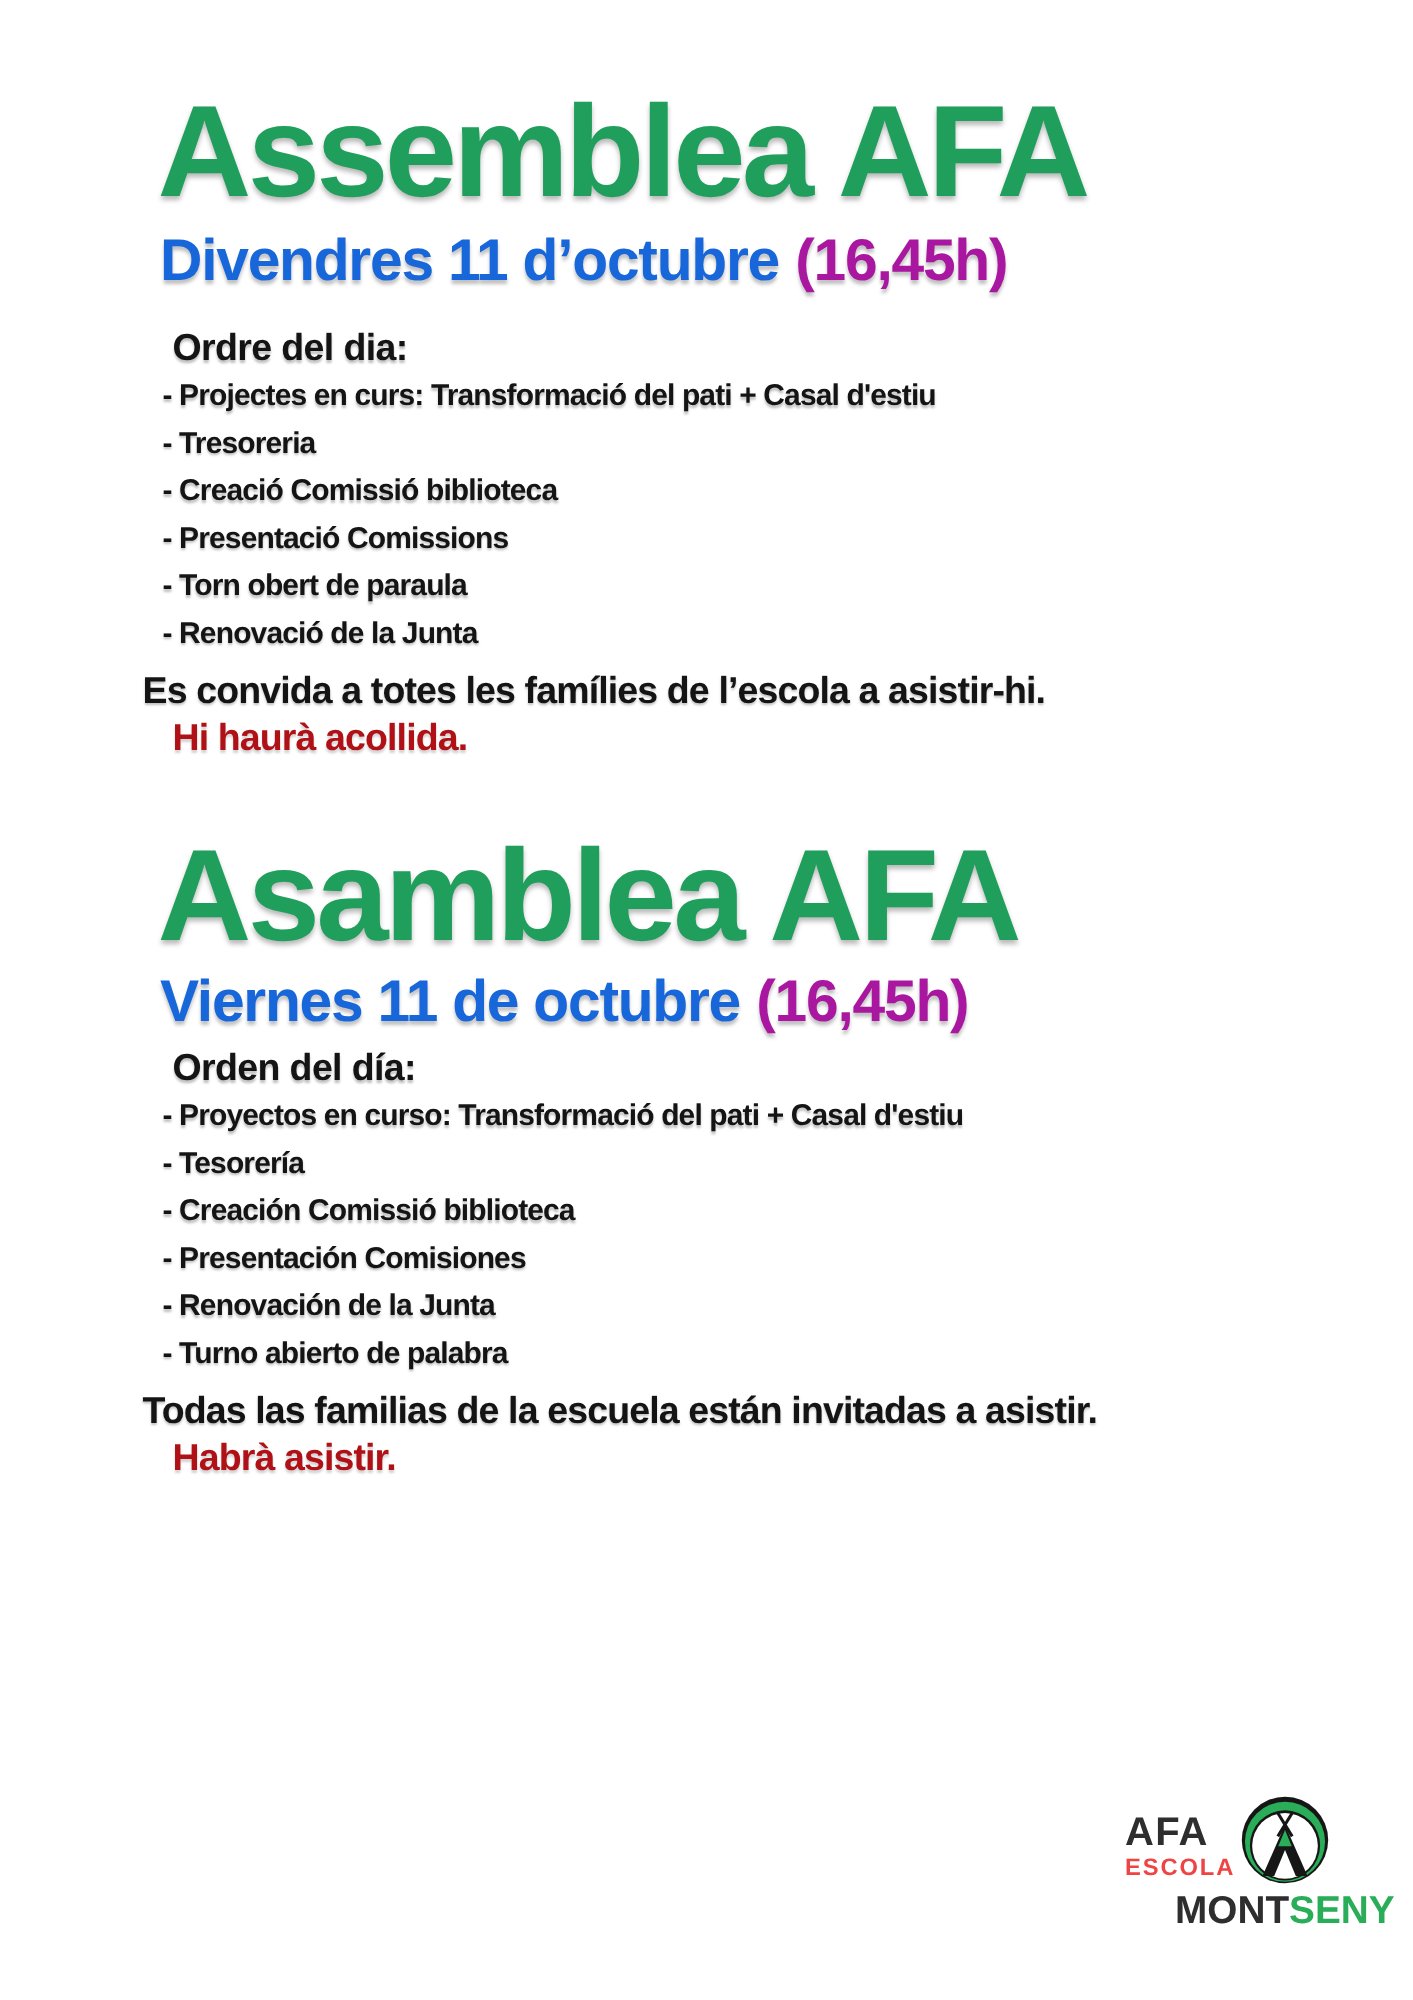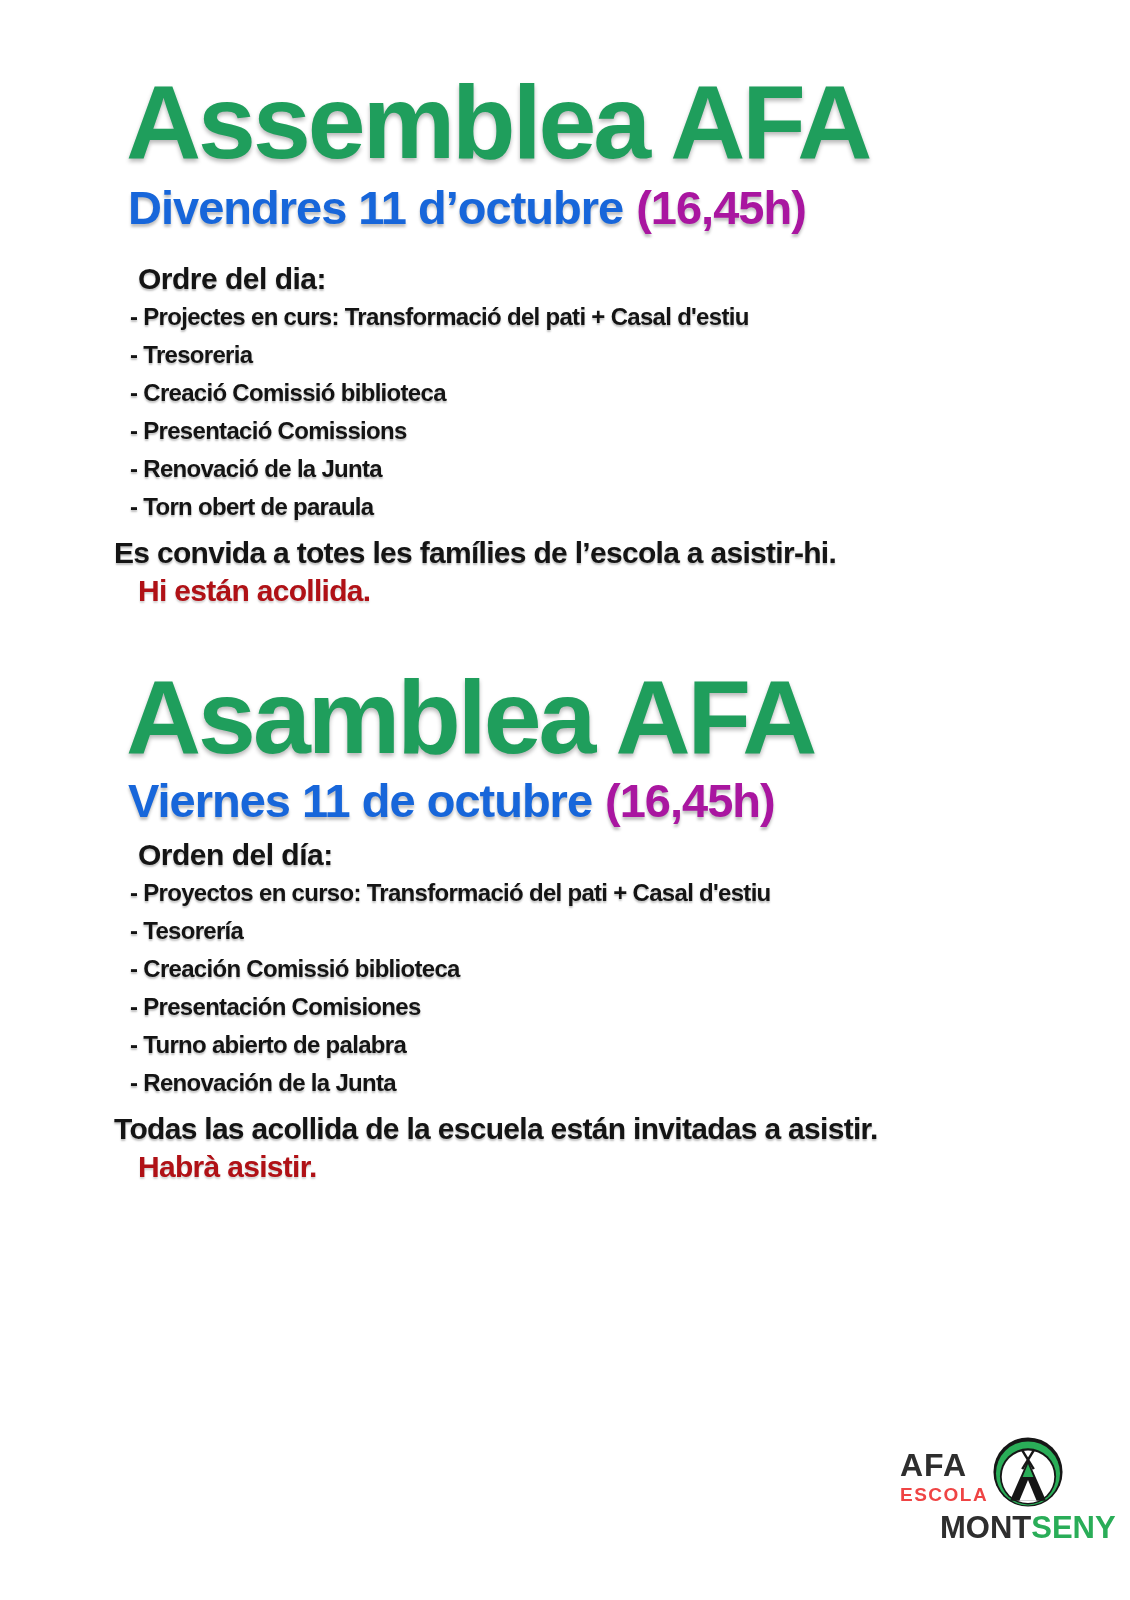--- a/index.html
+++ b/index.html
@@ -94,42 +94,42 @@
     <h1 class="title">Assemblea AFA</h1>
     <div class="subtitle">
       <span class="date">Divendres 11 d’octubre</span><span class="time">(16,45h)</span>
     </div>
     <div class="agenda-heading">Ordre del dia:</div>
     <div class="agenda">
       <div class="agenda-item">- Projectes en curs: Transformació del pati + Casal d'estiu</div>
       <div class="agenda-item">- Tresoreria</div>
       <div class="agenda-item">- Creació Comissió biblioteca</div>
       <div class="agenda-item">- Presentació Comissions</div>
+      <div class="agenda-item">- Torn obert de paraula</div>
       <div class="agenda-item">- Renovació de la Junta</div>
-      <div class="agenda-item">- Torn obert de paraula</div>
     </div>
     <p class="invite">Es convida a totes les famílies de l’escola a asistir-hi.</p>
-    <p class="note">Hi están acollida.</p>
+    <p class="note">Hi haurà acollida.</p>
   </section>
 
   <section class="s2">
     <h1 class="title">Asamblea AFA</h1>
     <div class="subtitle">
       <span class="date">Viernes 11 de octubre</span><span class="time">(16,45h)</span>
     </div>
     <div class="agenda-heading">Orden del día:</div>
     <div class="agenda">
       <div class="agenda-item">- Proyectos en curso: Transformació del pati + Casal d'estiu</div>
       <div class="agenda-item">- Tesorería</div>
       <div class="agenda-item">- Creación Comissió biblioteca</div>
       <div class="agenda-item">- Presentación Comisiones</div>
+      <div class="agenda-item">- Renovación de la Junta</div>
       <div class="agenda-item">- Turno abierto de palabra</div>
-      <div class="agenda-item">- Renovación de la Junta</div>
     </div>
-    <p class="invite">Todas las acollida de la escuela están invitadas a asistir.</p>
+    <p class="invite">Todas las familias de la escuela están invitadas a asistir.</p>
     <p class="note">Habrà asistir.</p>
   </section>
 
   <div class="logo">
     <div class="logo-row">
       <div class="logo-textcol">
         <div class="logo-afa">AFA</div>
         <div class="logo-escola">ESCOLA</div>
       </div>
       <svg class="logo-icon" viewBox="0 0 100 100" xmlns="http://www.w3.org/2000/svg">

